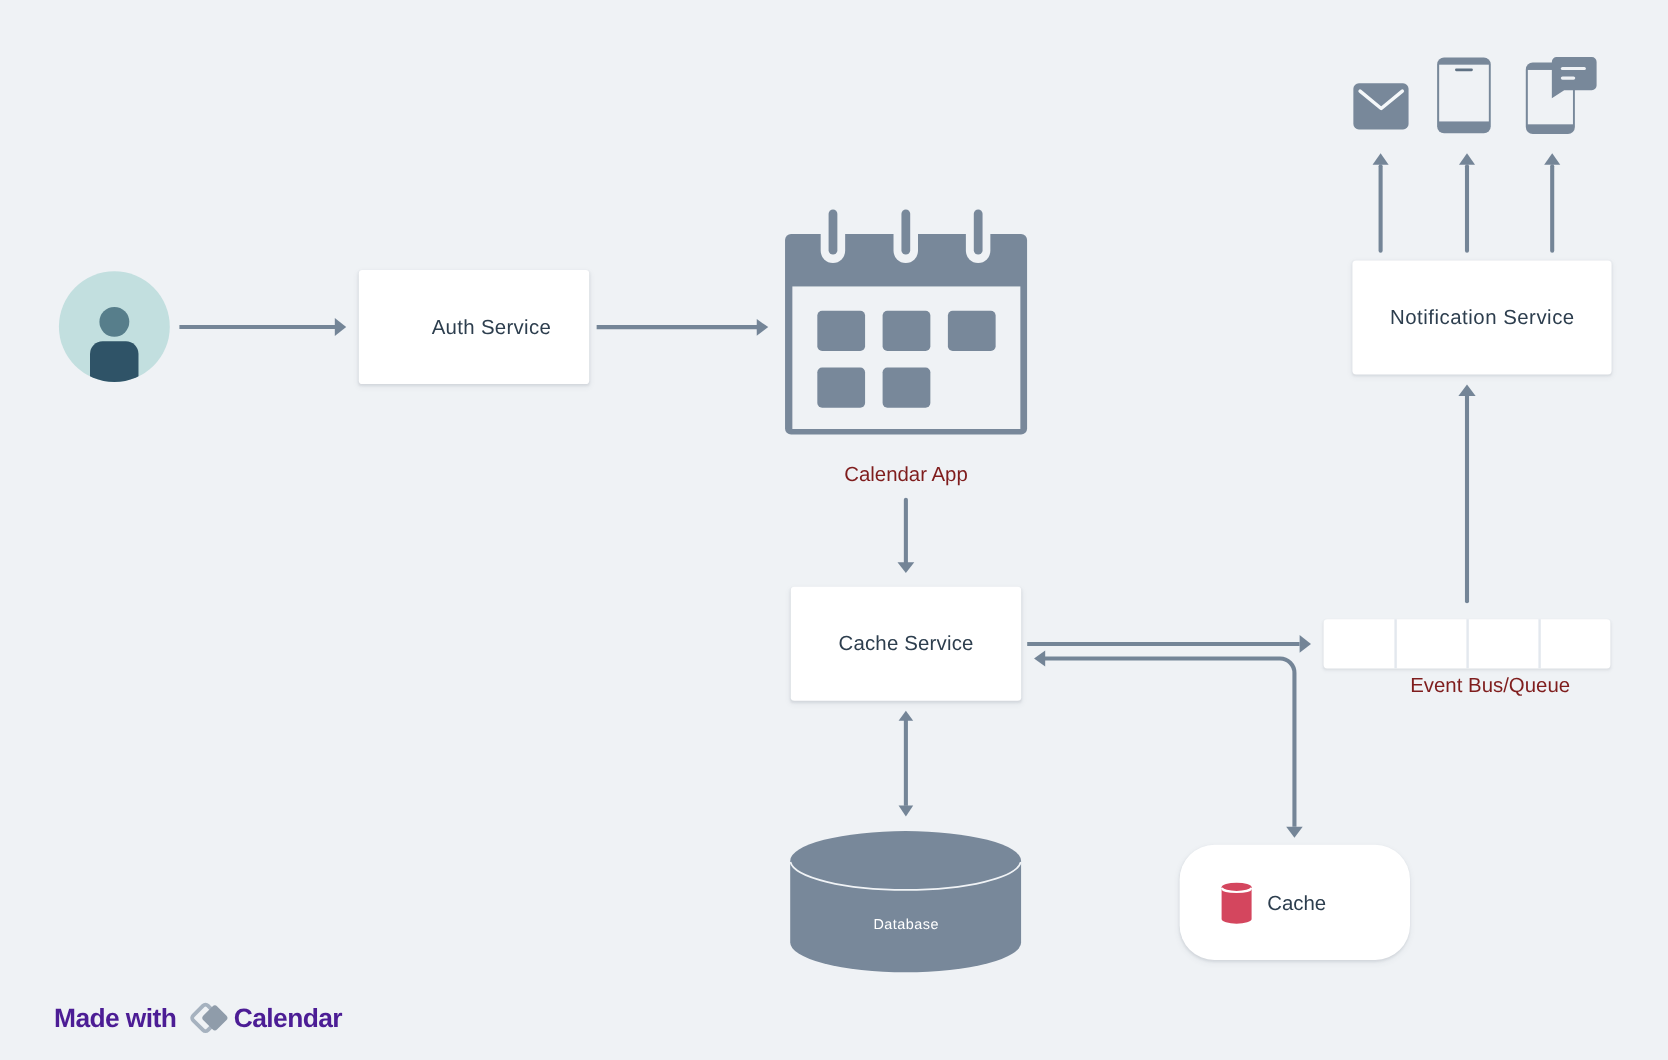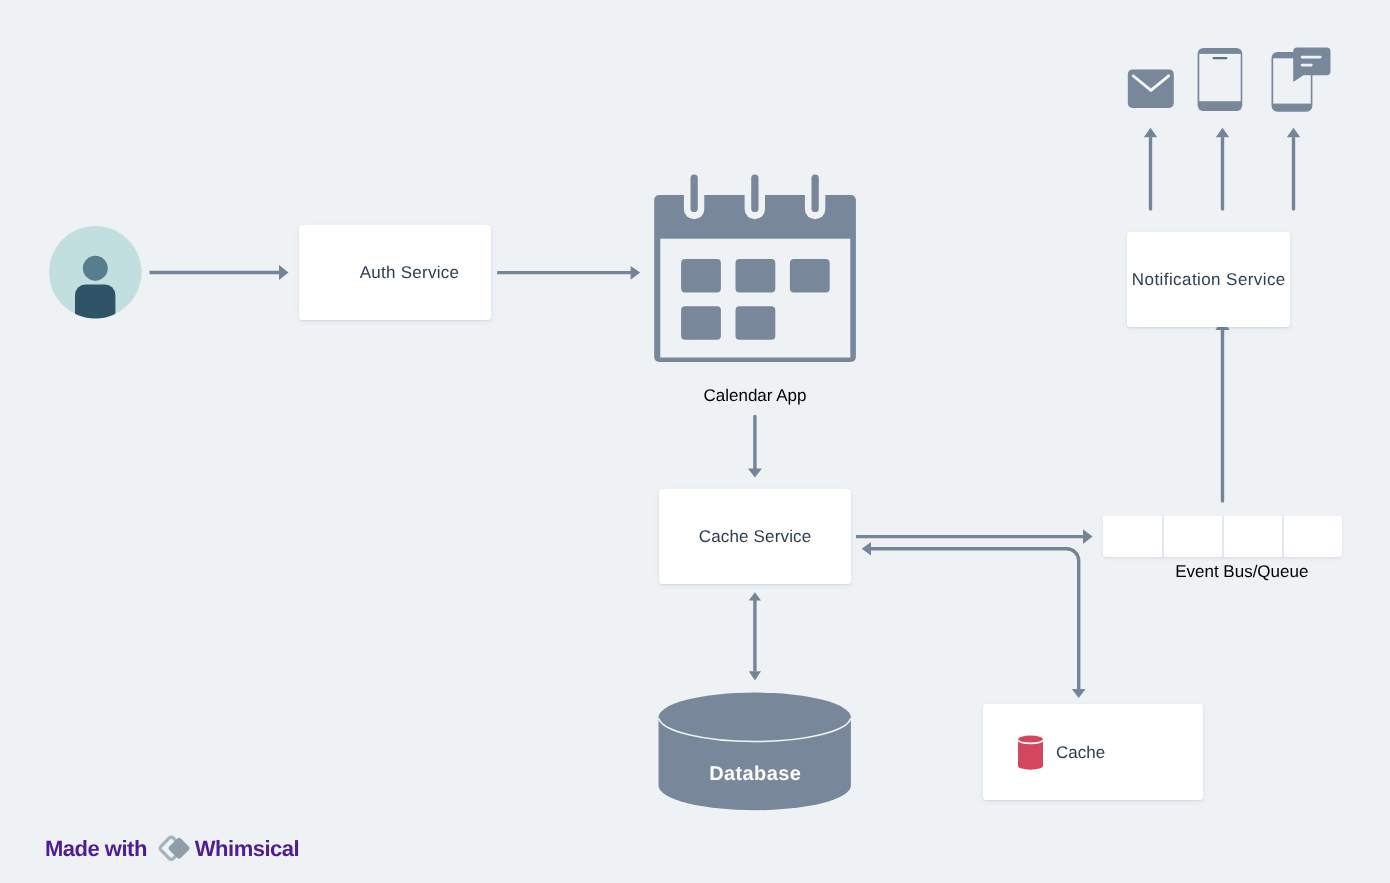--- a/index.html
+++ b/index.html
@@ -22,21 +22,21 @@
     border-radius: 3px;
     box-shadow: 0 1px 2px rgba(45,62,78,0.10), 0 2px 6px rgba(45,62,78,0.06);
     display: flex; align-items: center; justify-content: center;
   }
   .card-label {
     font-size: 17px; color: #2d3e4e; line-height: 1;
     white-space: nowrap;
   }
   .ext-label {
     position: absolute; text-align: center;
-    font-size: 17px; color: #000000; line-height: 1; white-space: nowrap;
+    font-size: 17px; color: #7f1d1d; line-height: 1; white-space: nowrap;
   }
   .arrows { position: absolute; left: 0; top: 0; width: 1390px; height: 883px; }
   svg { display: block; overflow: visible; }
   .footer {
     position: absolute; left: 45px; top: 834px;
     display: flex; align-items: center; gap: 0px;
     font-size: 22px; line-height: 22px; color: #4c1d95; font-weight: bold;
     letter-spacing: -0.5px;
   }
 </style>
@@ -151,40 +151,40 @@
 
   <div class="card" style="left:659px; top:488.5px; width:192px; height:95.5px;">
     <span class="card-label" style="letter-spacing:0.16px;margin-right:-0.16px;">Cache Service</span>
   </div>
 
   <div class="node" style="left:658px; top:692px; width:194px; height:119px;">
     <svg width="194" height="119" viewBox="0 0 194 119">
       <path d="M0.5 25.4 L0.5 93.4 A96.2 24.8 0 0 0 192.9 93.4 L192.9 25.4 A96.2 24.8 0 0 0 0.5 25.4 Z" fill="#78889a"></path>
       <path d="M0.7 26.3 A96.2 24.8 0 0 0 192.7 26.3" fill="none" stroke="#f0f3f6" stroke-width="1.5"></path>
     </svg>
-    <div class="ext-label" style="left:0; top:71.5px; width:194px; color:#ffffff; font-weight:bold; font-size:20px; letter-spacing:0.4px; text-indent:0.4px;">Database</div>
-  </div>
-
-  <div class="card" style="left:983px; top:704.3px; width:220px; height:96px; justify-content:flex-start; padding-left:34px;">
+    <div class="ext-label" style="left:0; top:71.5px; width:194px; color:#ffffff; font-weight:normal; font-size:12px; letter-spacing:0.4px; text-indent:0.4px;">Database</div>
+  </div>
+
+  <div class="card" style="left:983px; top:704.3px; width:192px; height:96px; justify-content:flex-start; padding-left:34px;border-radius:29px;">
     <svg width="25" height="36" viewBox="0 0 25 36" style="margin-right:13px; margin-left:1px; margin-top:2px;">
       <path d="M0 4.4 L0 30.9 A12.5 3.8 0 0 0 25 30.9 L25 4.4 A12.5 3.8 0 0 0 0 4.4 Z" fill="#d4465e"></path>
       <path d="M0.1 5 A12.5 3.8 0 0 0 24.9 5" fill="none" stroke="#ffffff" stroke-width="1.8"></path>
     </svg>
     <span class="card-label">Cache</span>
   </div>
 
   <div class="node" style="left:1103.3px; top:516.3px; width:225px; height:40.9px;">
     <div style="position:absolute;left:0;top:0;width:239px;height:41px;background:#ffffff;border-radius:3px;box-shadow:0 1px 2px rgba(45,62,78,0.08), 0 2px 4px rgba(45,62,78,0.04);"></div>
     <div style="position:absolute;left:59px;top:0;width:1.8px;height:41px;background:#e3e8ee;"></div>
     <div style="position:absolute;left:119px;top:0;width:1.8px;height:41px;background:#e3e8ee;"></div>
     <div style="position:absolute;left:179px;top:0;width:1.8px;height:41px;background:#e3e8ee;"></div>
     <div class="ext-label" style="left:19px; top:47px; width:239px;">Event Bus/Queue</div>
   </div>
 
-  <div class="card" style="left:1127.1px; top:232px; width:163px; height:95.2px;justify-content:center;">
+  <div class="card" style="left:1127.1px; top:217px; width:216px; height:95.2px;justify-content:center;">
     <span class="card-label" style="letter-spacing:0.42px;margin-right:-0.42px;">Notification Service</span>
   </div>
 
   <div class="node" style="left:1127px; top:69px; width:47px; height:39px;">
     <svg width="47" height="39" viewBox="0 0 47 39">
       <rect x="0.8" y="0.4" width="46" height="38.5" rx="4.6" fill="#78889a"></rect>
       <path d="M6.4 7 L24 21.4 L41.6 6.9" fill="none" stroke="#f5f8fa" stroke-width="2.9" stroke-linecap="round" stroke-linejoin="round"></path>
     </svg>
   </div>
 
@@ -207,16 +207,16 @@
   </div>
 
   <div class="footer">
     <span>Made with</span>
     <svg width="36" height="30" viewBox="0 0 36 30" style="margin:0 1px 0 11px; position:relative; top:1px;">
       <g transform="translate(1.5,1.5)">
         <rect x="3.1" y="3.1" width="17.3" height="17.3" rx="2.8" transform="rotate(45 11.75 11.75)" fill="none" stroke="#a6b2bf" stroke-width="3.2"></rect>
         <rect x="11.4" y="3.6" width="16.3" height="16.3" rx="2.8" transform="rotate(45 19.55 11.75)" fill="#8f9caa"></rect>
       </g>
     </svg>
-    <span>Whimsical</span>
+    <span>Calendar</span>
   </div>
 
 </div>
 
 </body></html>

